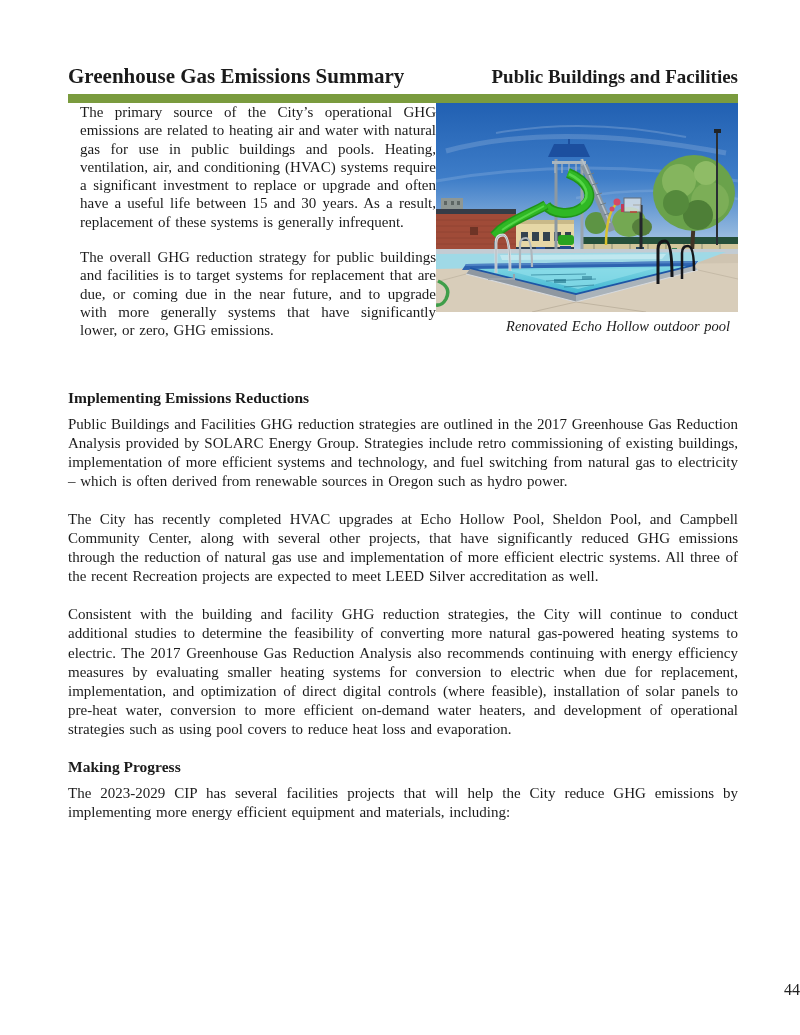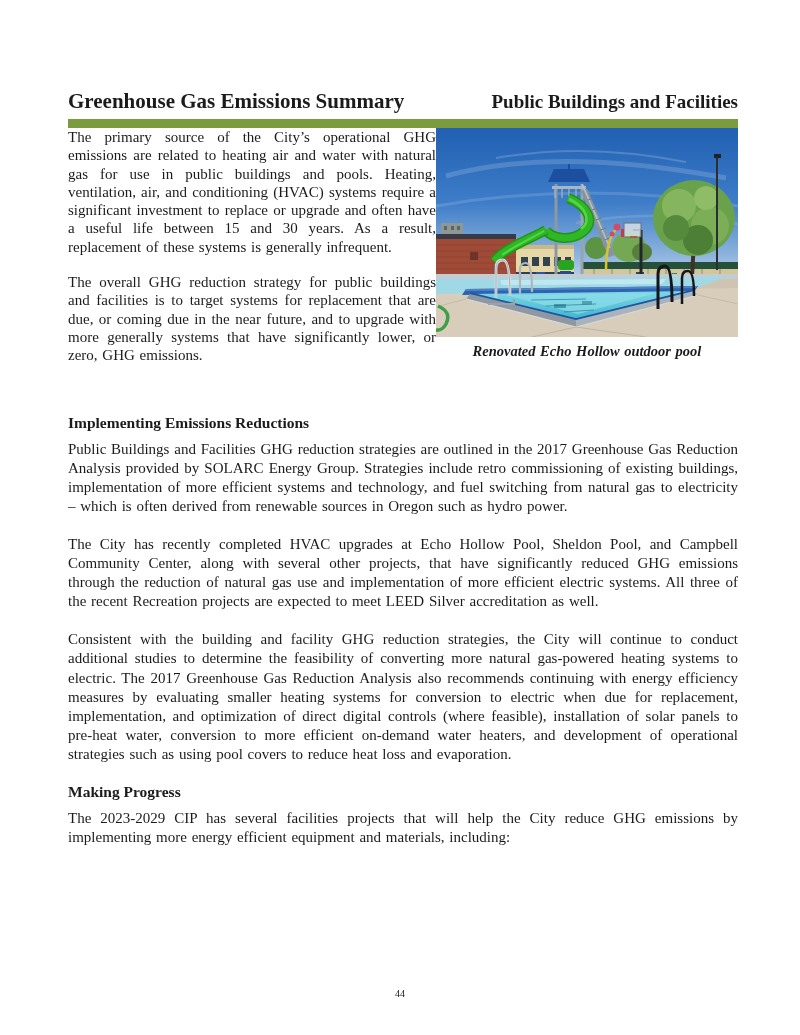--- a/index.html
+++ b/index.html
@@ -1,50 +1,50 @@
 <!DOCTYPE html>
 <html><head>
 <meta charset="utf-8">
 <style>
   * { margin:0; padding:0; box-sizing:border-box; }
   html,body { background:#ffffff; }
   .page {
     position:relative; width:800px; height:1035px; background:#ffffff;
     font-family:"Liberation Serif", serif; color:#1b1b1b; overflow:hidden;
   }
-  .content { padding:89px 62px 0 68px; }
+  .content { padding:64px 62px 0 68px; }
 
   .masthead { display:flex; justify-content:space-between; align-items:baseline; }
   .masthead .t-left  { font-size:21px; font-weight:700; }
   .masthead .t-right { font-size:19px; font-weight:700;margin-left:12px; }
   .rule { height:9px; margin-top:5px; background:#7a9b3e; }
 
   .h-section { font-size:15.5px; font-weight:700; margin-top:19px; margin-bottom:8px; }
 
   p.body {
     font-size:15px; line-height:19.1px; text-align:justify;
     margin-bottom:19px; word-spacing:1px;
   }
   .cols { display:flex; }
   .cols .text-col { width:368px; }
-  .cols .text-col p.body { line-height:18.3px; margin-bottom:17px; }
+  .cols .text-col p.body { line-height:18.3px; margin-bottom:17px;margin-left:12px; }
   .cols .fig-col { width:302px; margin-left:auto; }
 
-  figure.photo { width:302px;font-weight:bold; }
+  figure.photo { width:364px; }
   figure.photo svg { display:block; width:302px; height:209px; }
   figcaption {
     font-style:italic; font-size:14.5px; text-align:center;
     margin-top:6px; color:#1b1b1b; word-spacing:1px;
   }
 
   .lead-italic { font-style:italic; }
 
   .page-number {
     position:absolute; left:0; right:0; bottom:36px;
-    text-align:center; font-size:10px; color:#222;
+    text-align:right; font-size:16px; color:#222;
   }
 </style>
 </head>
 <body>
 
 <div class="page">
   <div class="content">
 
     <div class="masthead">
       <span class="t-left">Greenhouse Gas Emissions Summary</span>

